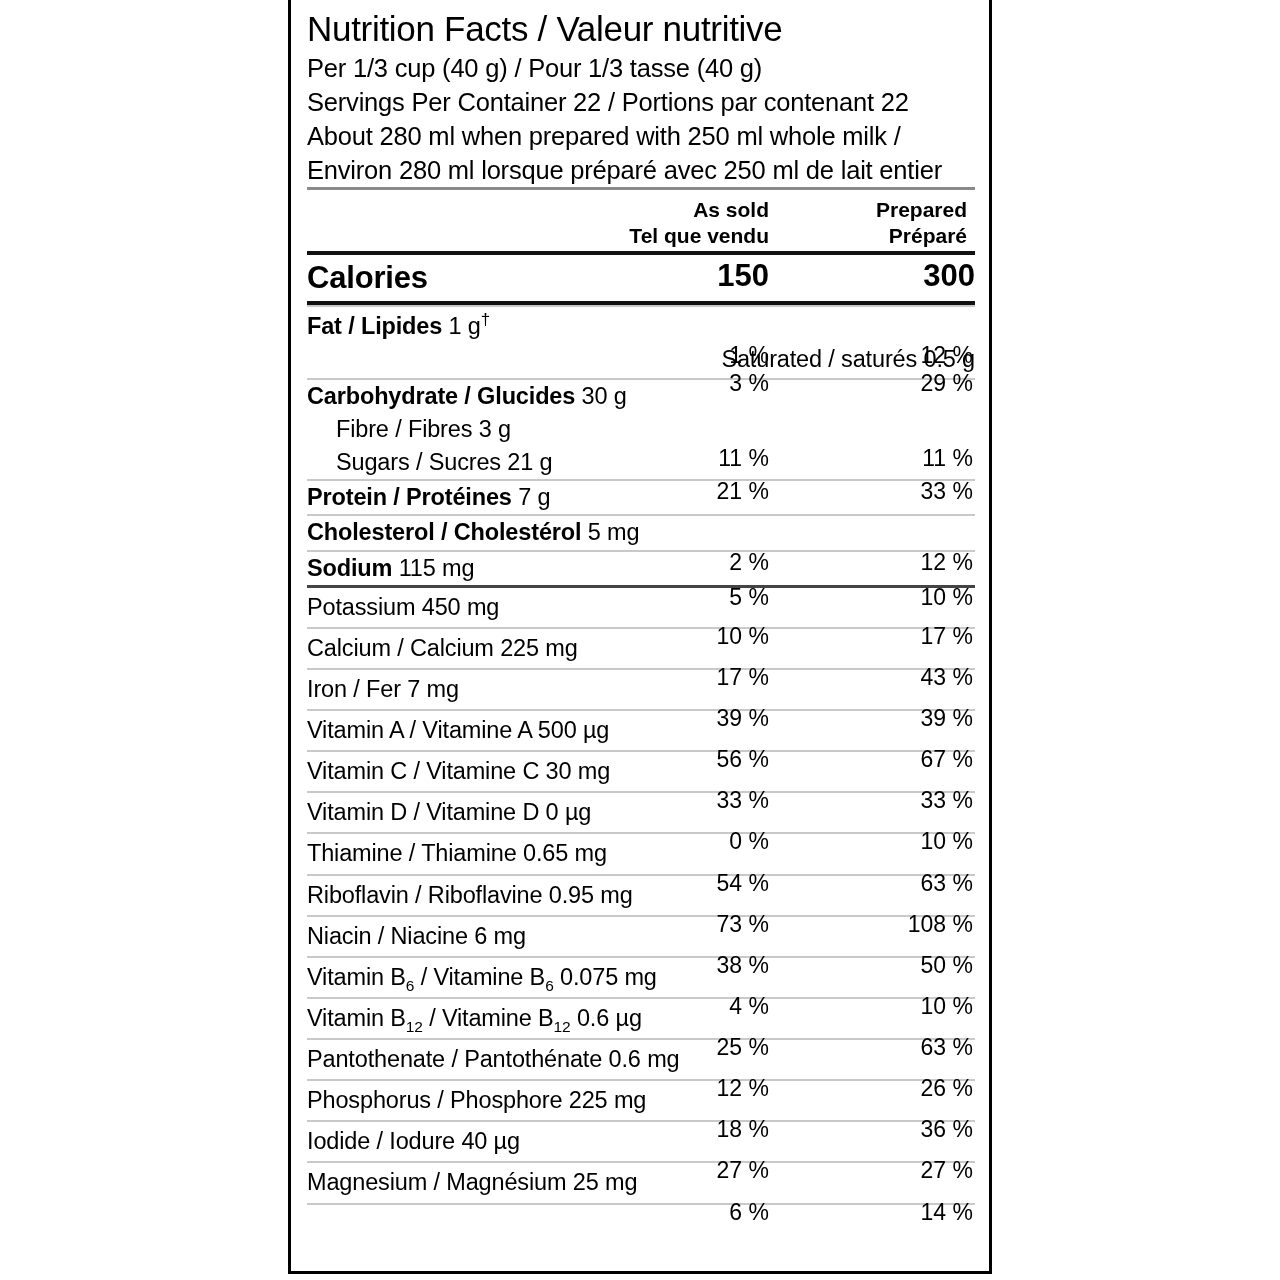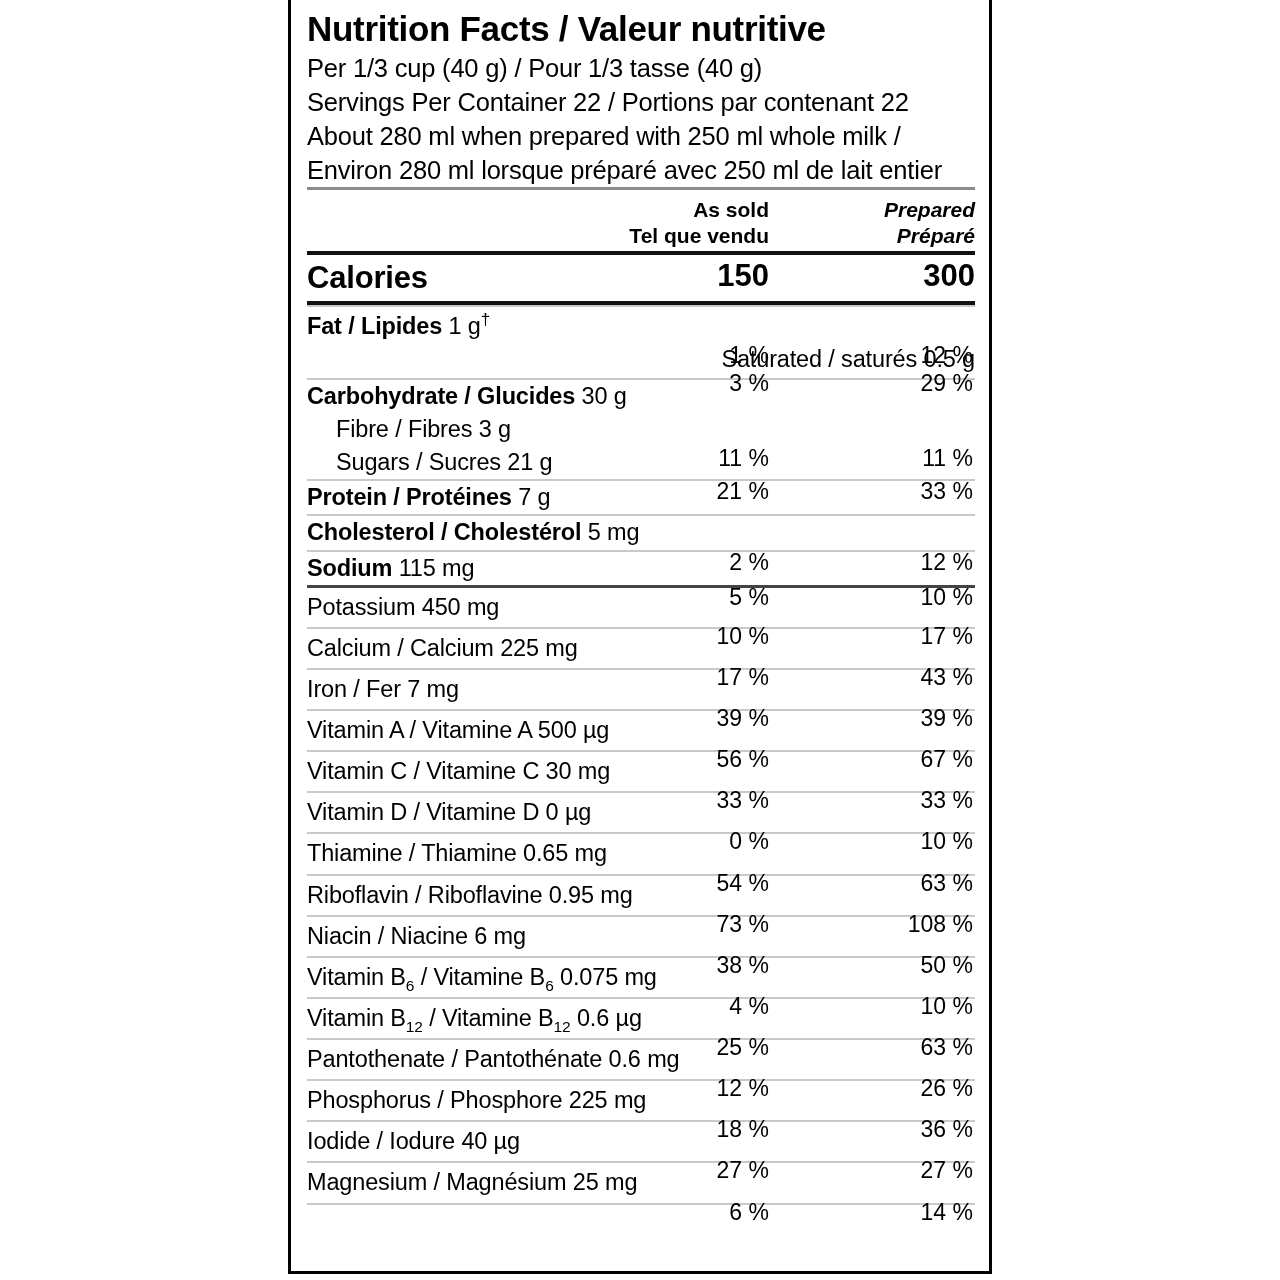--- a/index.html
+++ b/index.html
@@ -36,21 +36,21 @@
 
   
   .rule-thin   { height: 2px;  background: #c9c9c9; margin: 0; }
   .rule-med    { height: 3px;  background: #444444; margin: 0; }
   .rule-dark   { height: 4px;  background: #111111; margin: 0; }
   .rule-head   { height: 3px;  background: #8a8a8a; margin: 0; }
 
   
   #title {
     font-size: 35px;
-    font-weight: bold;
+    font-weight: normal;
     letter-spacing: -0.3px;
     line-height: 1.05;
     padding-top: 12px;
     white-space: nowrap;
   }
   .sub-line {
     font-size: 25.5px;
     line-height: 1.34;
     letter-spacing: -0.2px;
     white-space: nowrap;
@@ -65,21 +65,21 @@
     font-weight: bold;
     line-height: 1.22;
     padding-top: 7px;
   }
   .col-head-cell {
     position: absolute;
     text-align: right;
     white-space: nowrap;
   }
   .ch-assold  { right: 206px; top: 7px; margin-left: 44px; }
-  .ch-prep    { right: 0px;   top: 7px; font-style: italic; }
+  .ch-prep    { right: 8px;   top: 7px; }
 
   
   #calories-row {
     position: relative;
     height: 44px;
     padding-top: 2px;
   }
   #cal-label {
     font-size: 31px;
     font-weight: bold;

